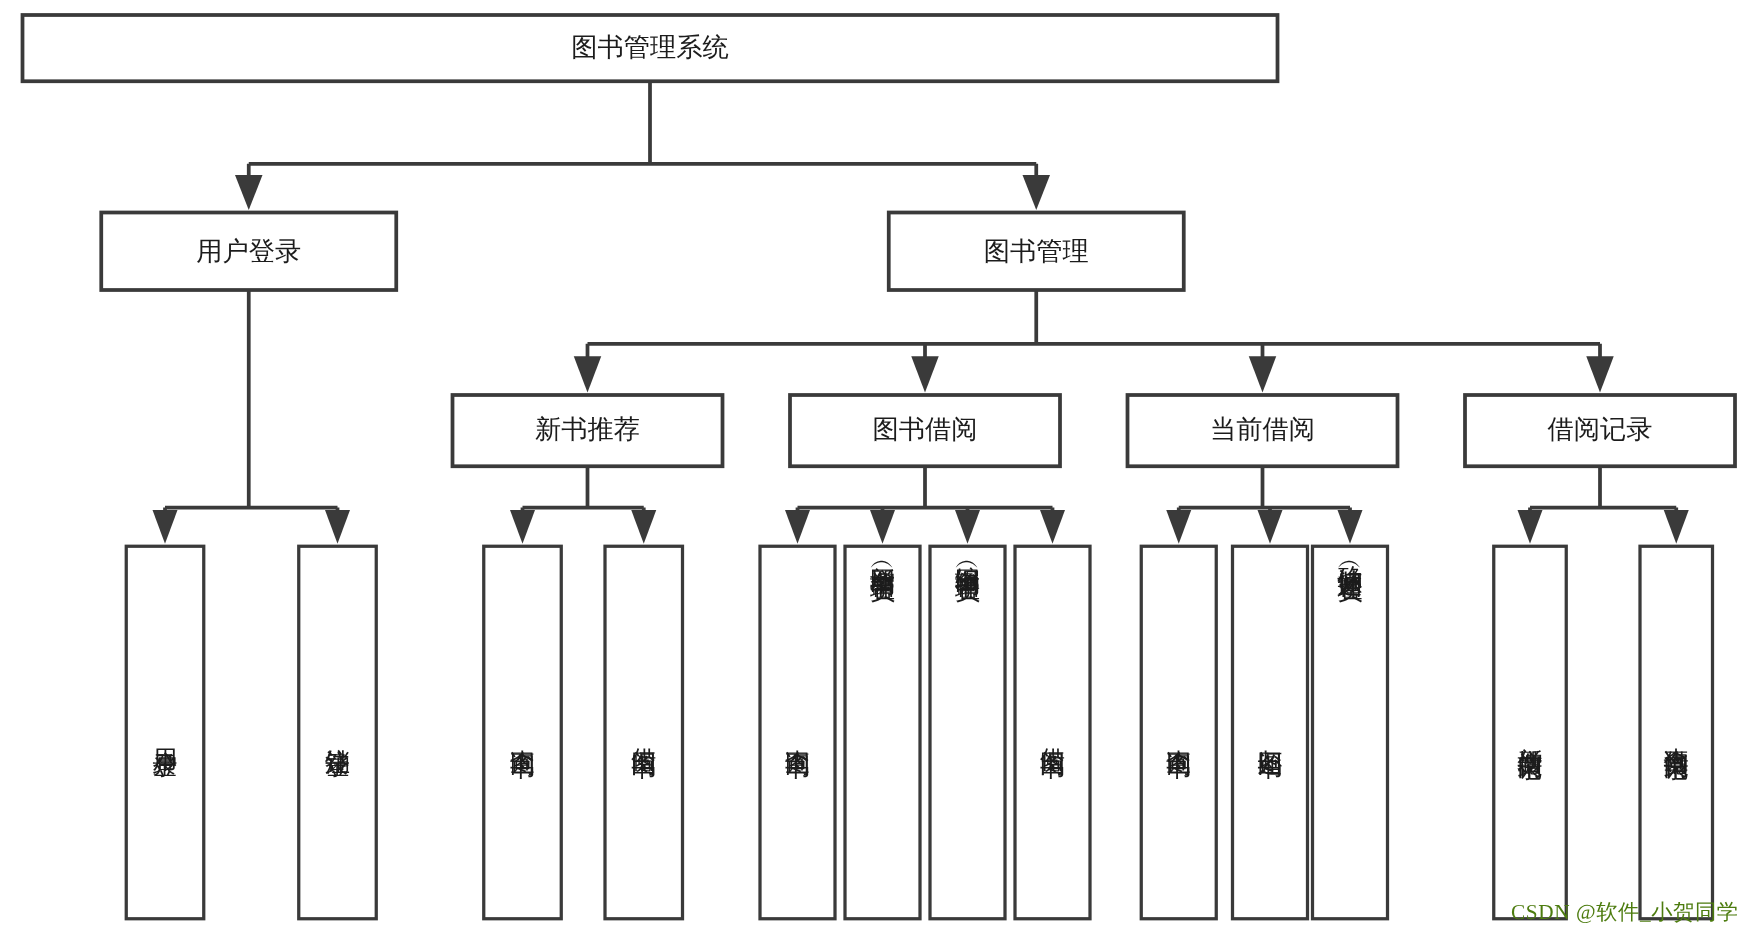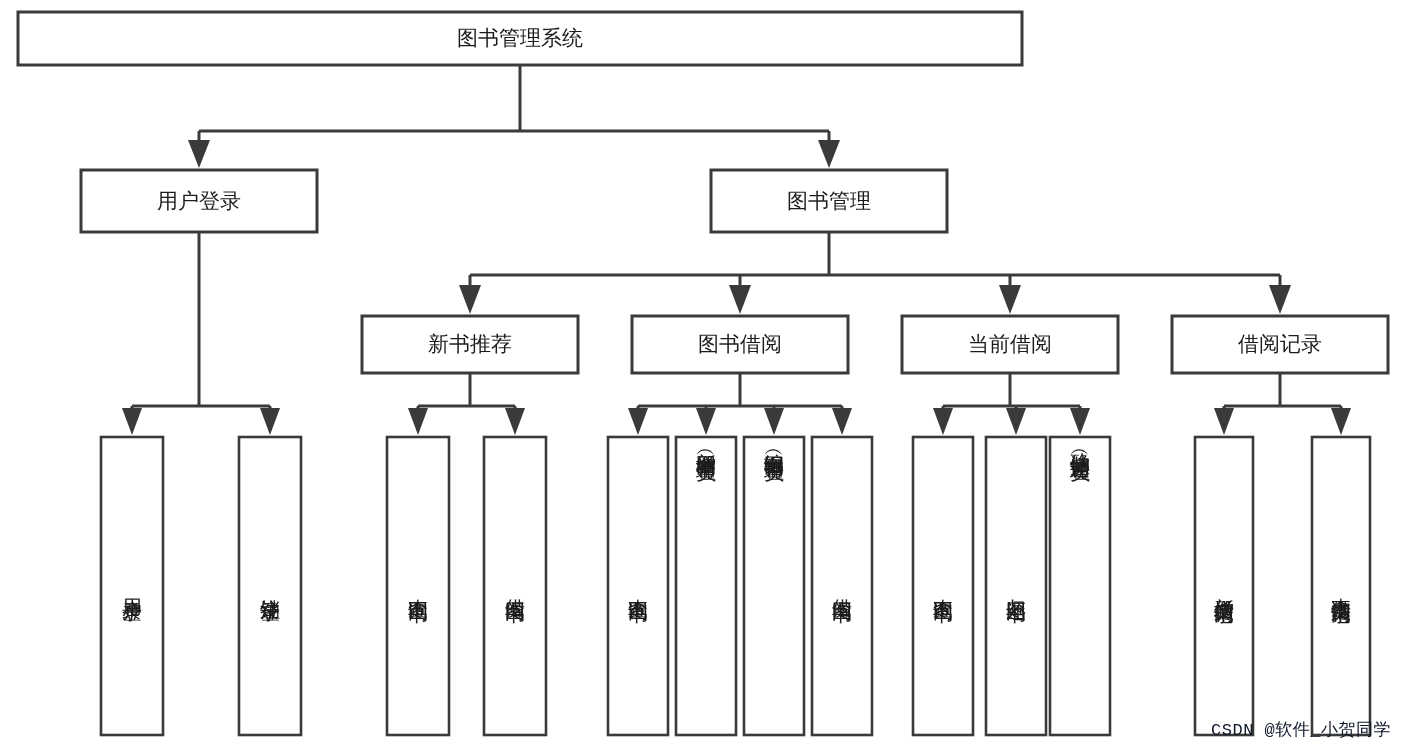--- a/index.html
+++ b/index.html
@@ -67,23 +67,23 @@
     font-size: 20px;
     line-height: 1.06;
     color: #1c1c1c;
     letter-spacing: 1.5px;
     white-space: nowrap;
   }
   .watermark {
     position: absolute;
     right: 14px;
     bottom: 6px;
-    font-family: Liberation Mono, monospace;
+    font-family: Liberation Serif, serif;
     font-size: 17px;
-    color: #0f172a;
+    color: #4d7c0f;
     letter-spacing: 0.5px;
     white-space: nowrap;
   }
 </style>
 </head>
 <body>
 
 <div id="diagram-root">
 
   <svg class="flow" viewBox="0 0 1405 747">

